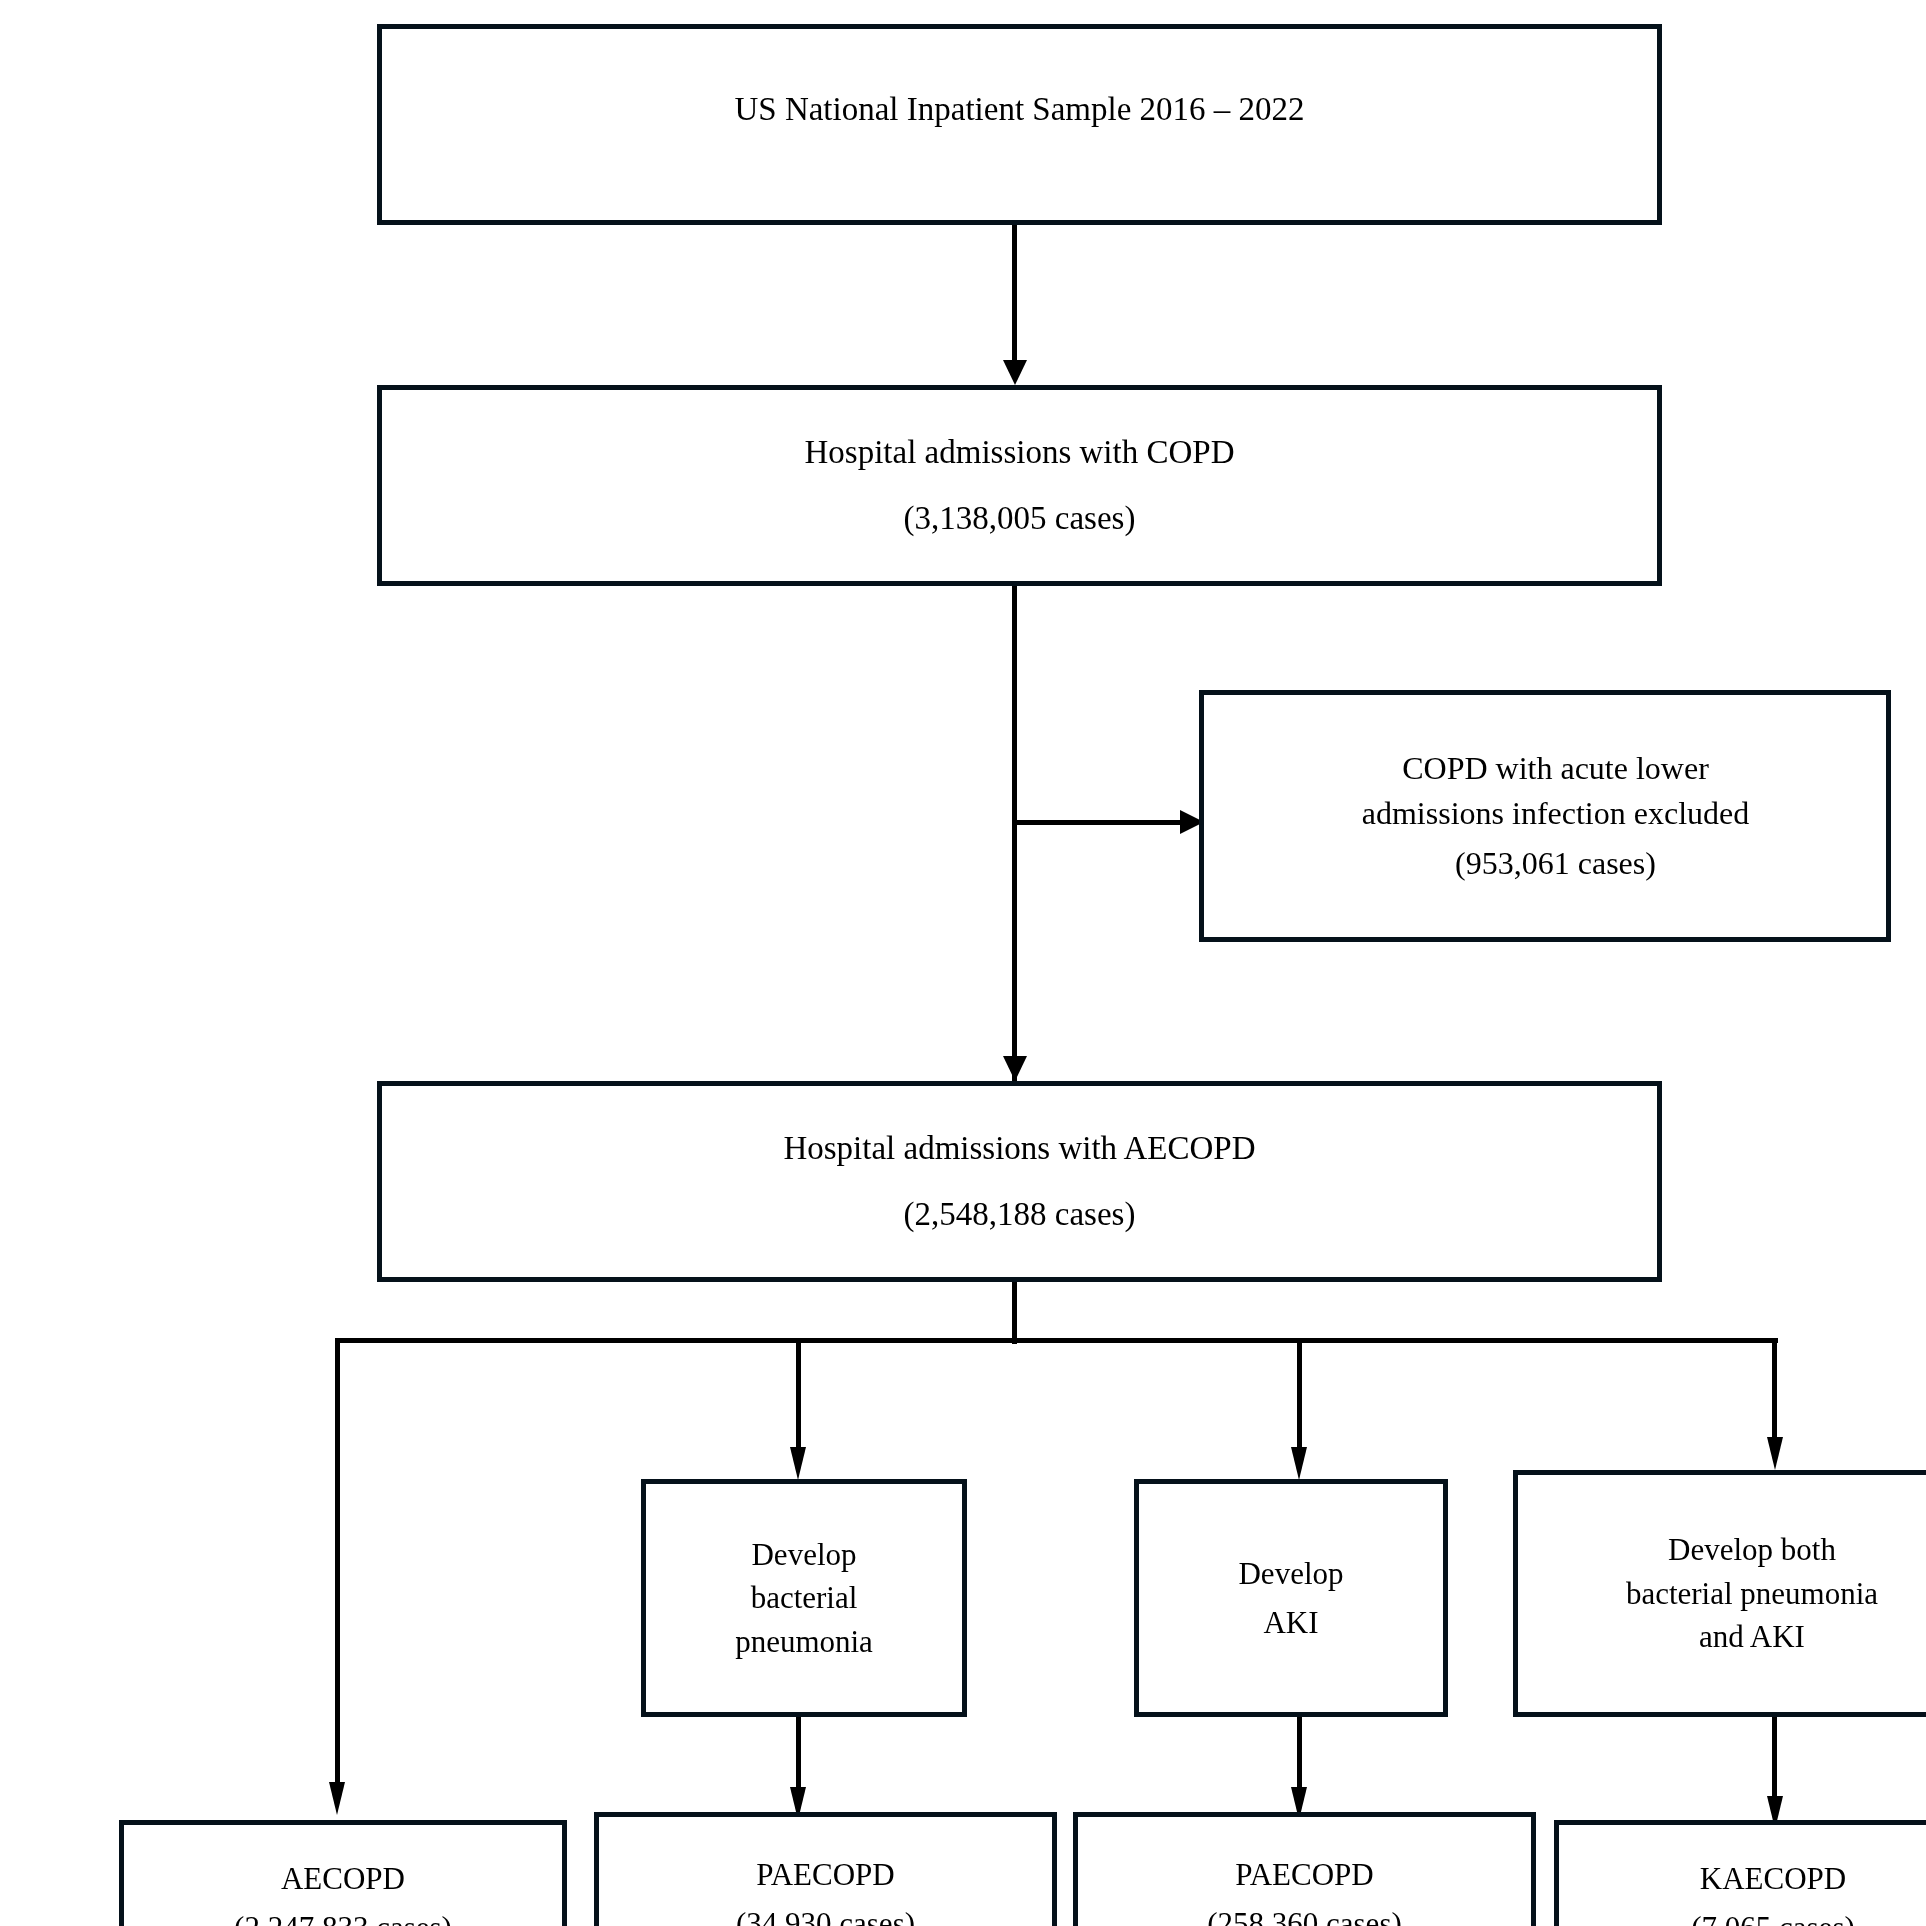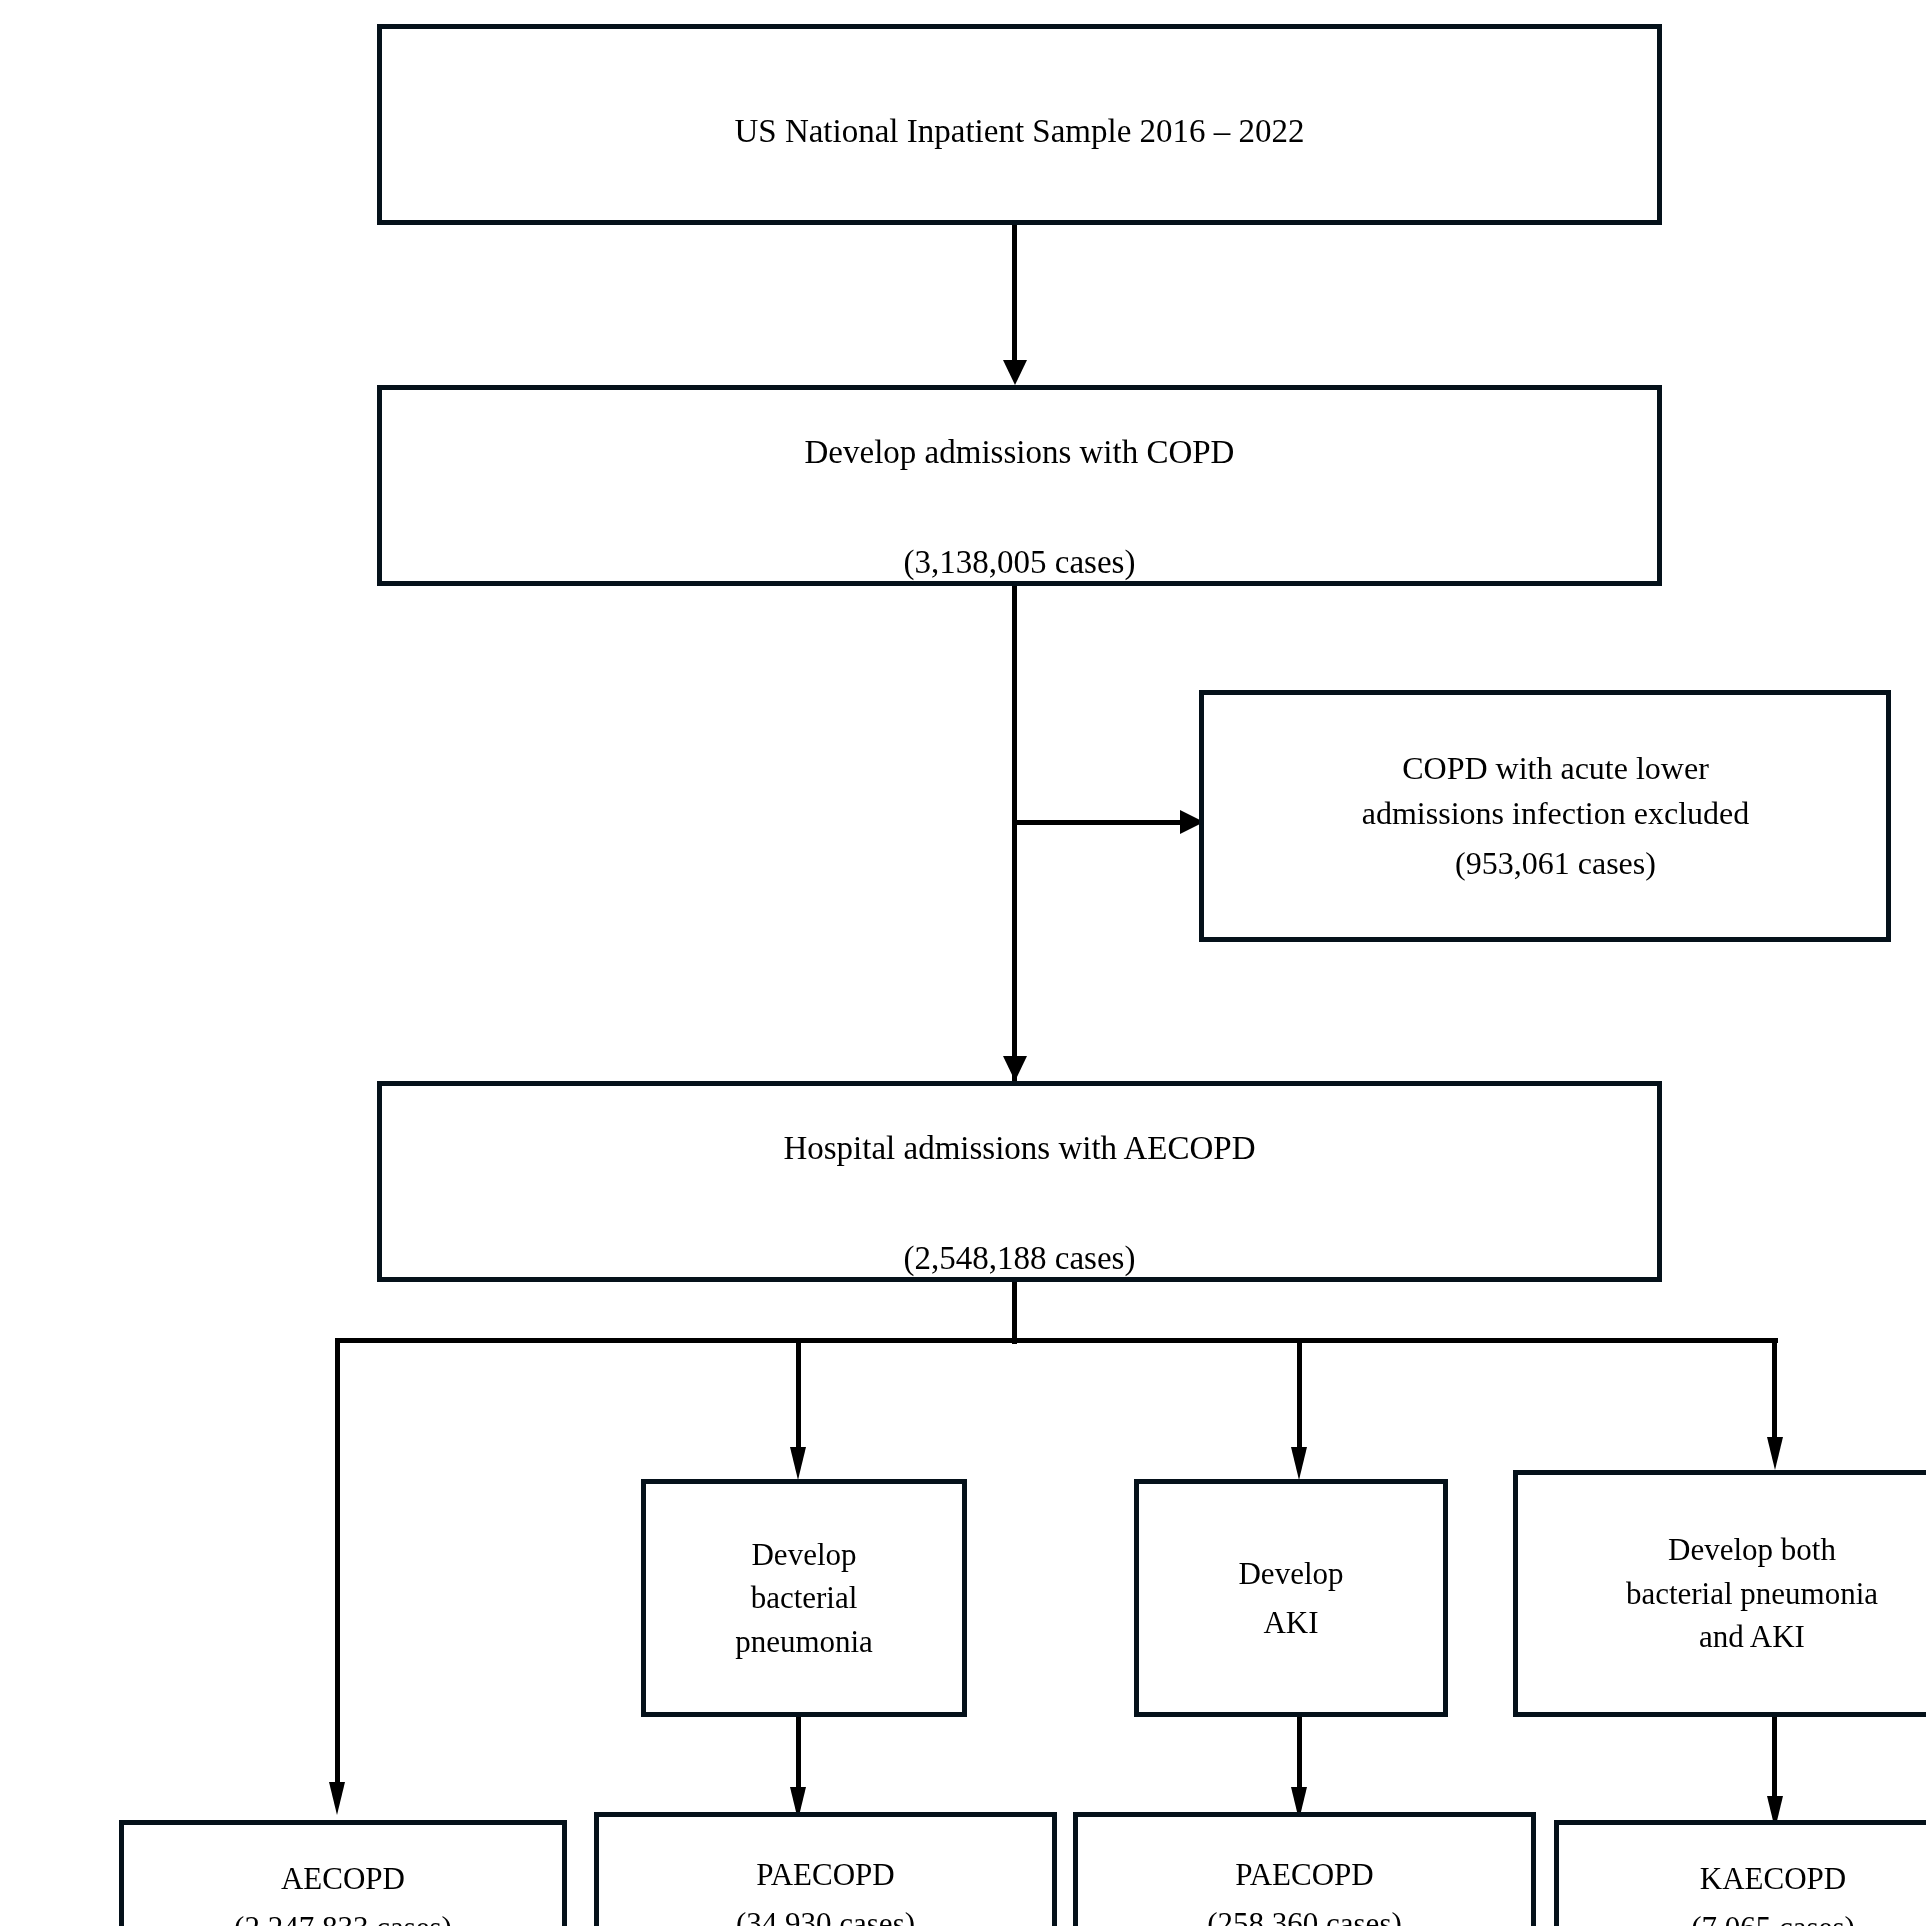--- a/index.html
+++ b/index.html
@@ -28,21 +28,21 @@
     align-items: center;
     justify-content: center;
     text-align: center;
   }
   .node .line {
     display: block;
     white-space: nowrap;
     line-height: 1.08;
   }
   
-  .t-big   { font-size: 33px; margin-top: 44px; }
+  .t-big   { font-size: 33px; }
   .t-mid   { font-size: 32px; }
   .t-small { font-size: 31px; }
 
   .gap-lg { height: 30px; }
   .gap-md { height: 15.4px; }
   .gap-sm { height: 10px; }
 
   
   .vline {
     position: absolute;
@@ -83,21 +83,21 @@
 
   <div class="node" style="left:377px; top:24px; width:1285px; height:201px;">
     <span class="line t-big">US National Inpatient Sample 2016 – 2022</span>
     <span class="gap-lg"></span>
   </div>
 
   <div class="vline" style="left:1012px; top:225px; height:142px;"></div>
   <div class="arrow-down" style="left:1003px; top:360px;"></div>
 
   <div class="node" style="left:377px; top:385px; width:1285px; height:201px;">
-    <span class="line t-big">Develop admissions with COPD</span>
+    <span class="line t-big">Hospital admissions with COPD</span>
     <span class="gap-lg"></span>
     <span class="line t-big">(3,138,005 cases)</span>
   </div>
 
   <div class="vline" style="left:1012px; top:586px; height:497px;"></div>
   <div class="arrow-down" style="left:1003px; top:1056px;"></div>
 
   <div class="hline" style="left:1012px; top:820px; width:177px;"></div>
   <div class="arrow-right" style="left:1180px; top:810px;"></div>
 

